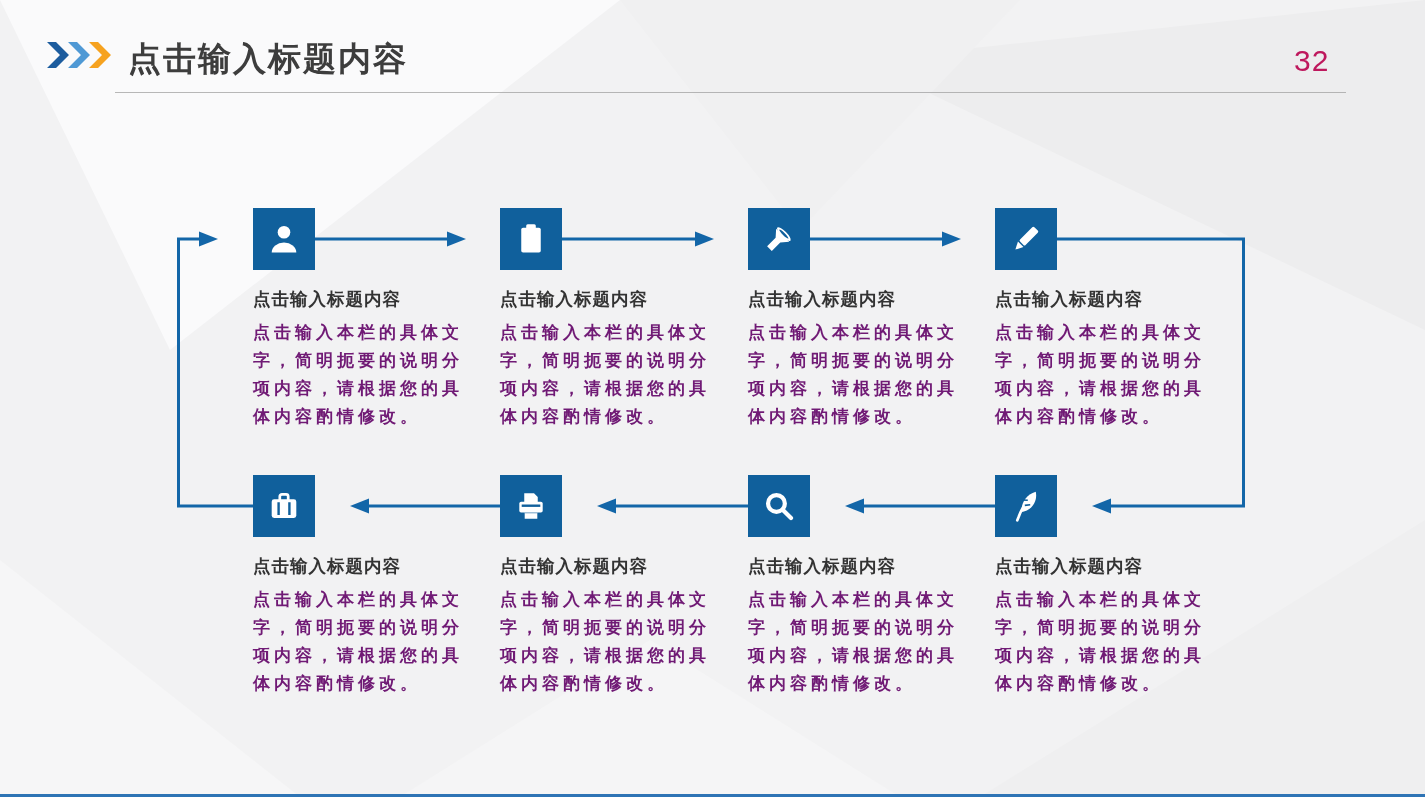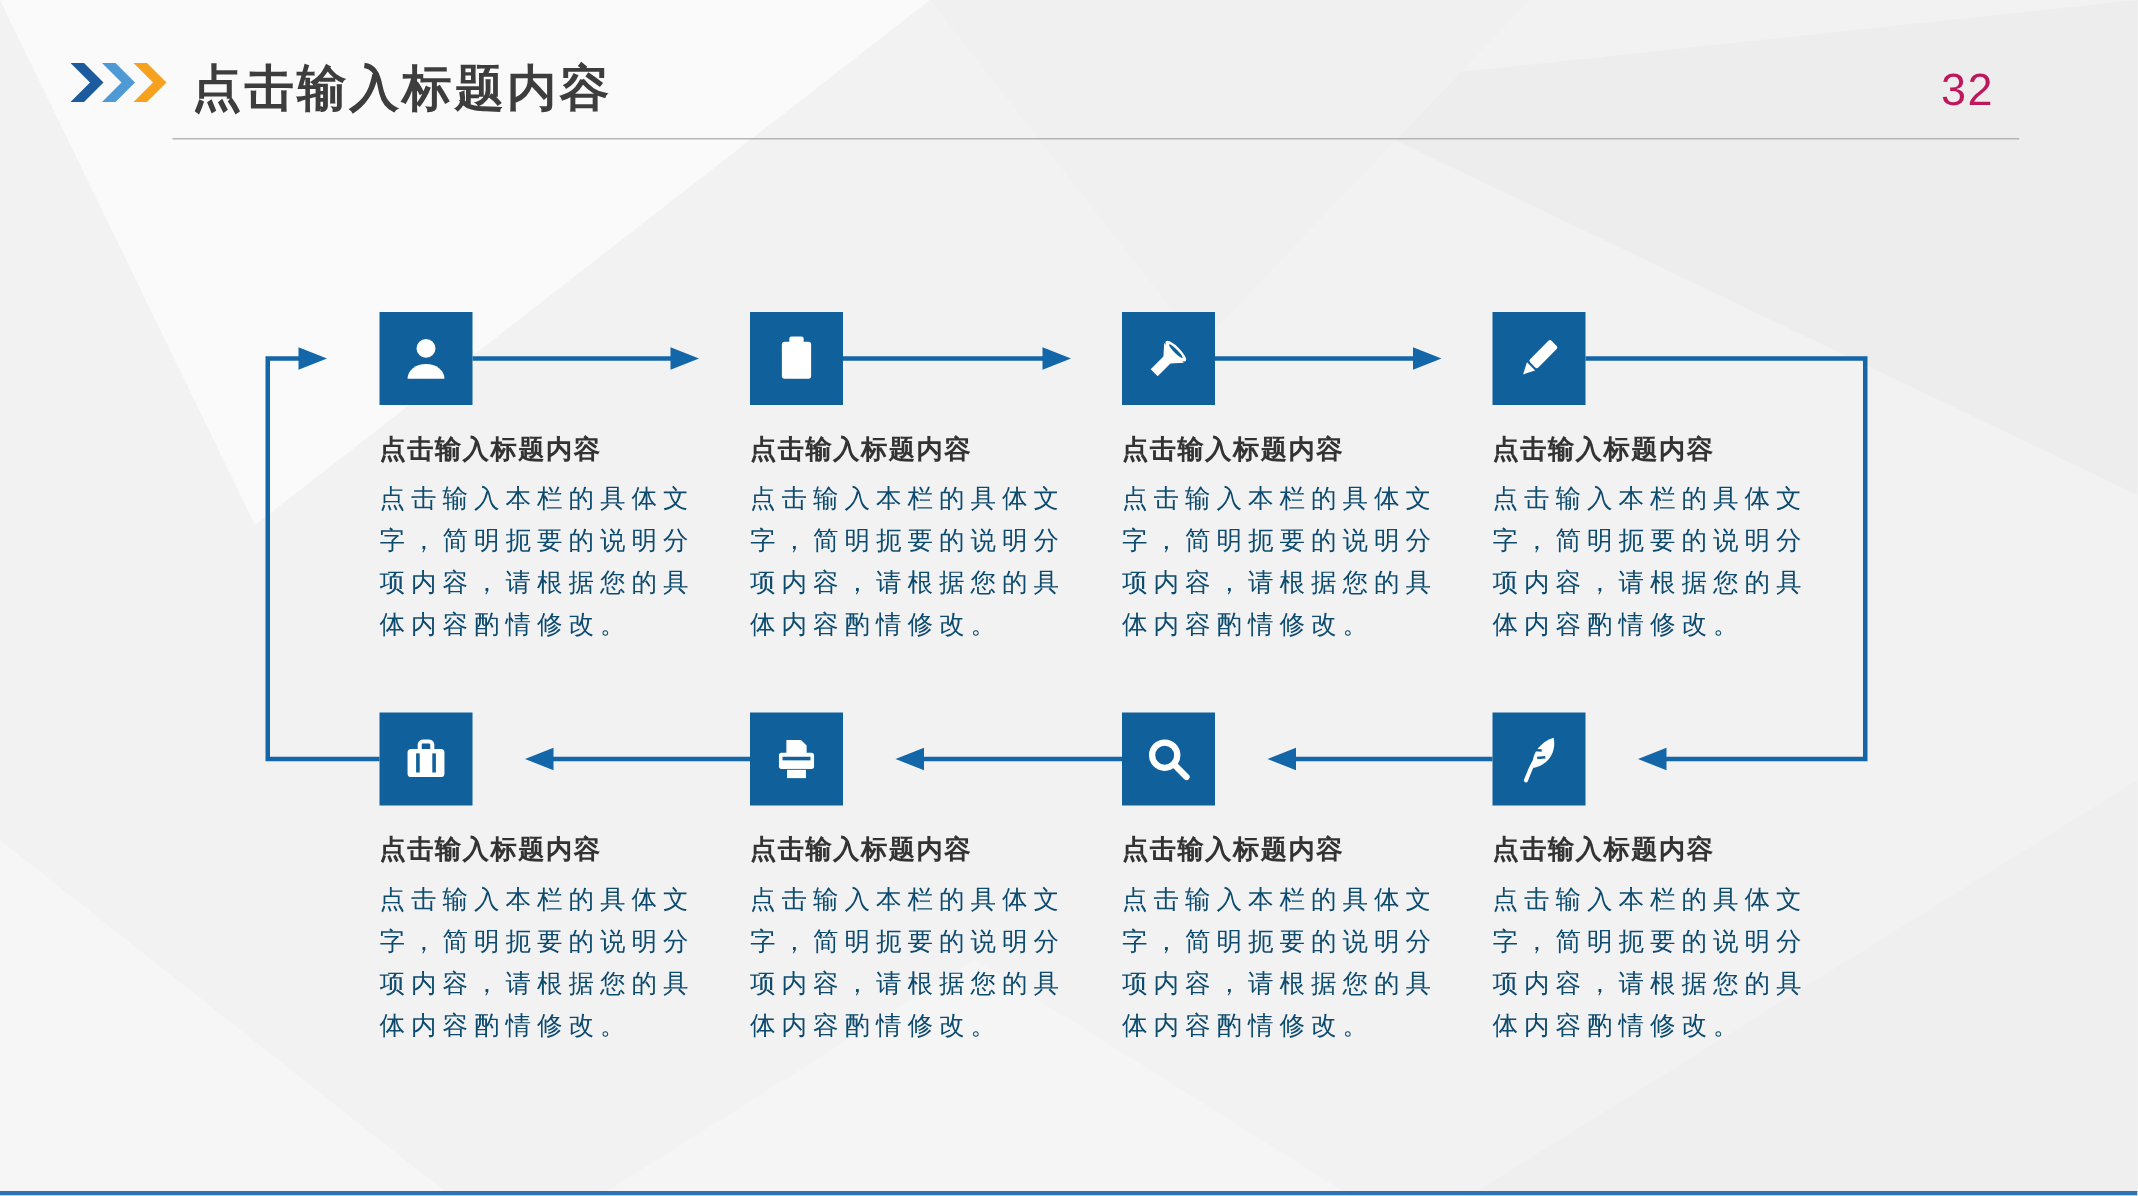--- a/index.html
+++ b/index.html
@@ -73,24 +73,25 @@
     margin-top: 17px;
     font-size: 17.5px;
     font-weight: 700;
     color: #333333;
     letter-spacing: 1px;
     white-space: nowrap;
   }
   .item-body {
     margin-top: 8px;
     font-size: 17px;
-    color: #0c4a6e;
+    color: #701a75;
     line-height: 28px;
     letter-spacing: 4px;
     white-space: pre-line;
+    font-weight: bold;
   }
   
   .bottom-bar {
     position: absolute;
     left: 0; bottom: 0;
     width: 1425px; height: 3px;
     background: #2e74b5;
   }
 </style>
 </head>

